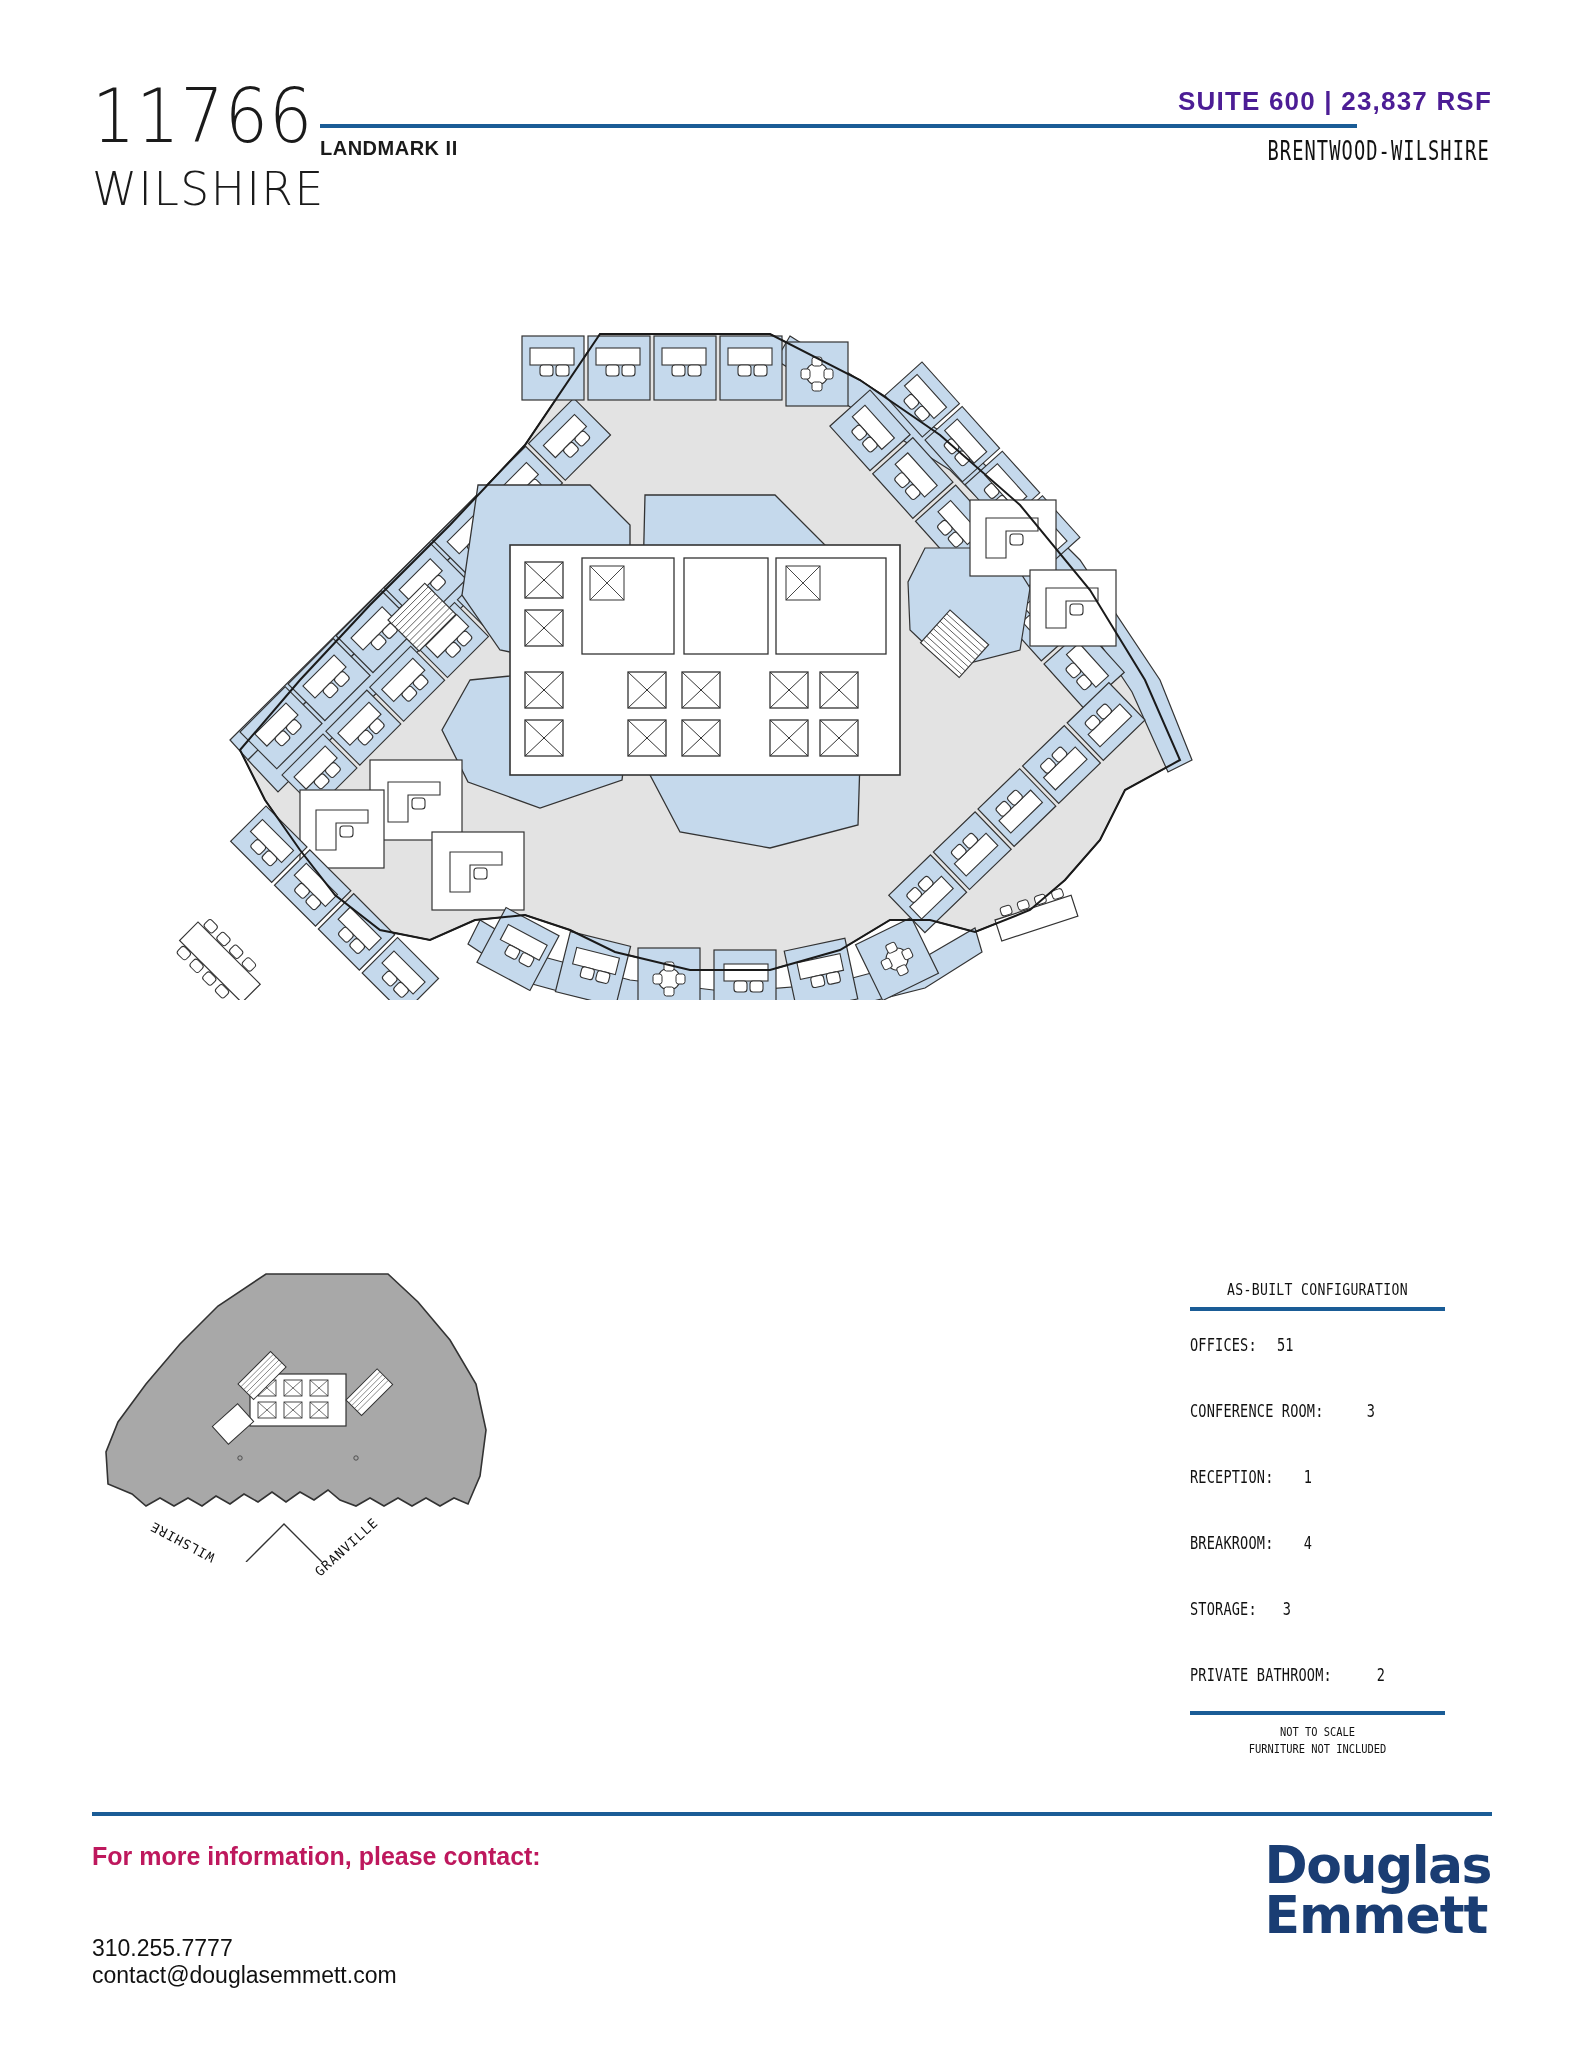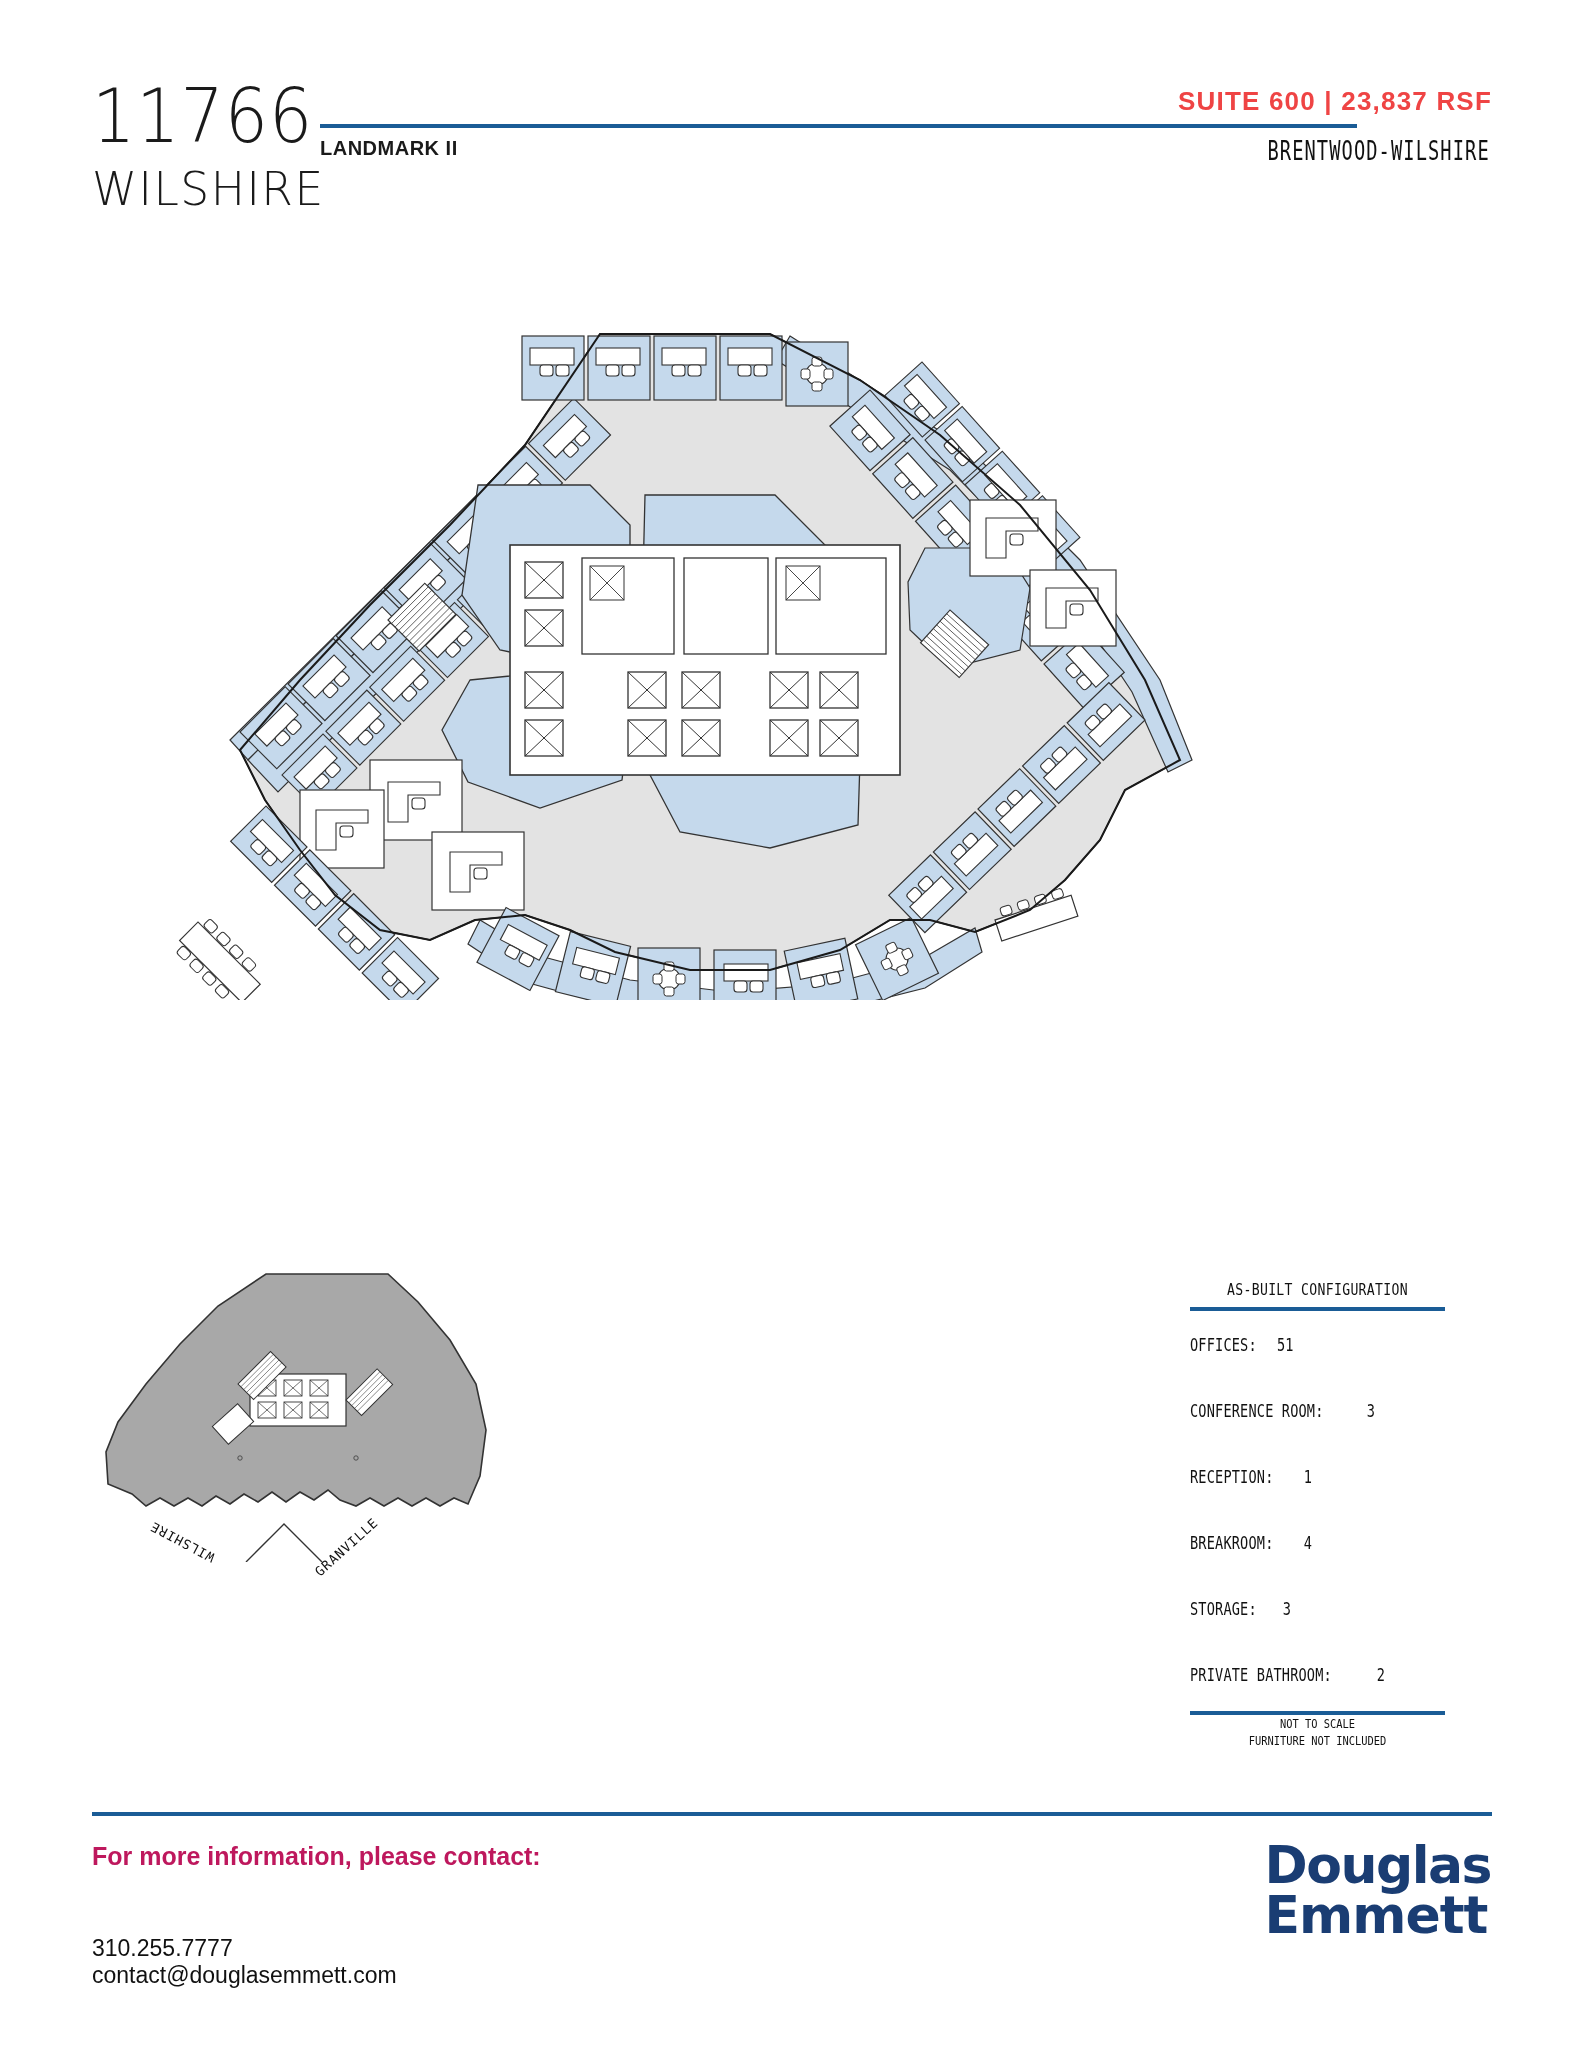--- a/index.html
+++ b/index.html
@@ -70,21 +70,21 @@
     width: 567px; height: 4px;
     background: #1a5c96;
   }
   .suite-line {
     position: absolute;
     right: 0; top: 8px;
     font-family: "Liberation Sans", sans-serif;
     font-weight: 700;
     font-size: 26px;
     letter-spacing: 1.2px;
-    color: #ef4444;
+    color: #4c1d95;
     white-space: nowrap;
   }
   .submarket {
     position: absolute;
     right: 2px; top: 58px;
     font-family: "DejaVu Sans Mono", monospace;
     font-weight: 400;
     font-size: 26px;
     letter-spacing: 1.5px;
     color: #111;
@@ -173,20 +173,21 @@
   .config-value {
     font-family: "DejaVu Sans Mono", monospace;
     font-size: 17px;
     color: #111;
     transform: scaleX(0.80);
     transform-origin: right center;
     min-width: 18px;
     text-align: right;
   }
   .config-note {
+    margin-top: 8px;
     text-align: center;
   }
   .config-note div {
     font-family: "DejaVu Sans Mono", monospace;
     font-size: 13px;
     line-height: 17px;
     color: #111;
     transform: scaleX(0.80);
     white-space: nowrap;
   }

